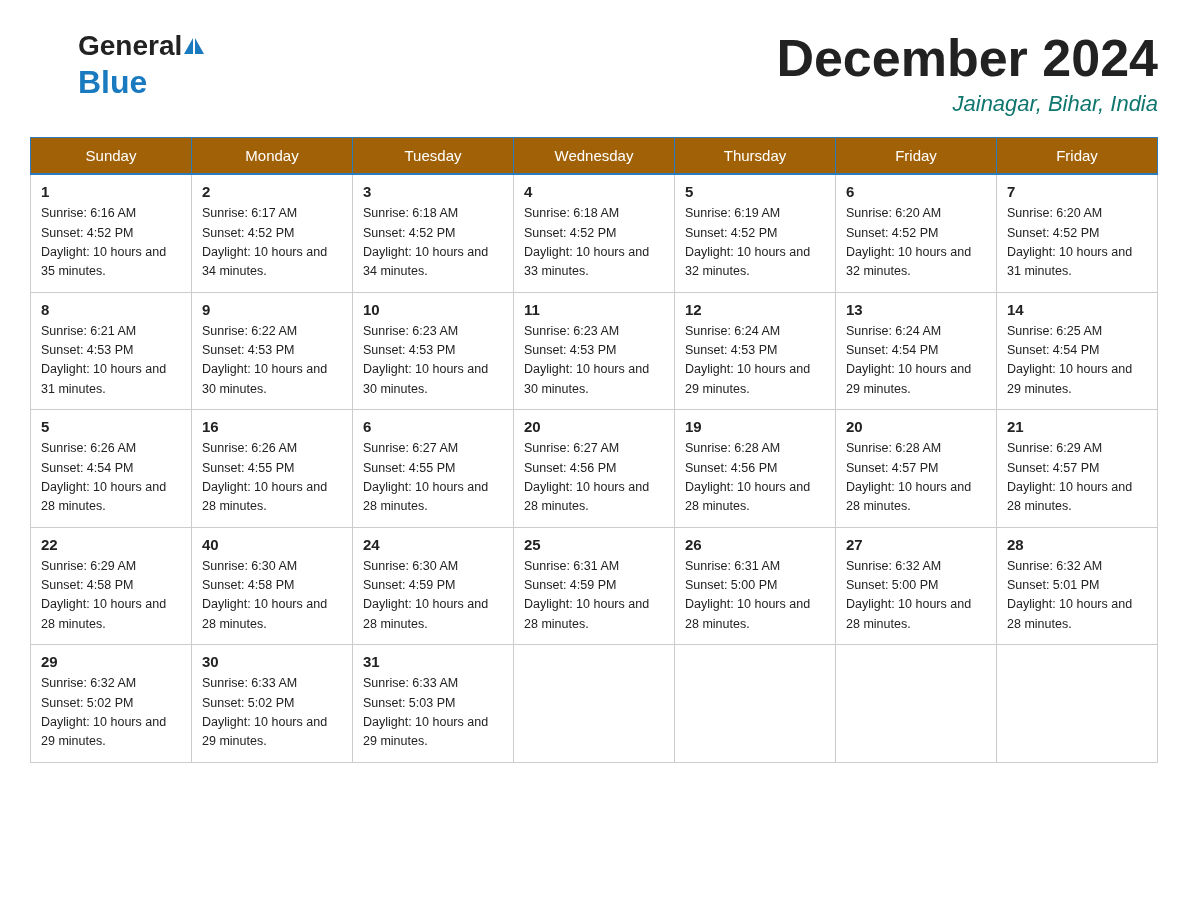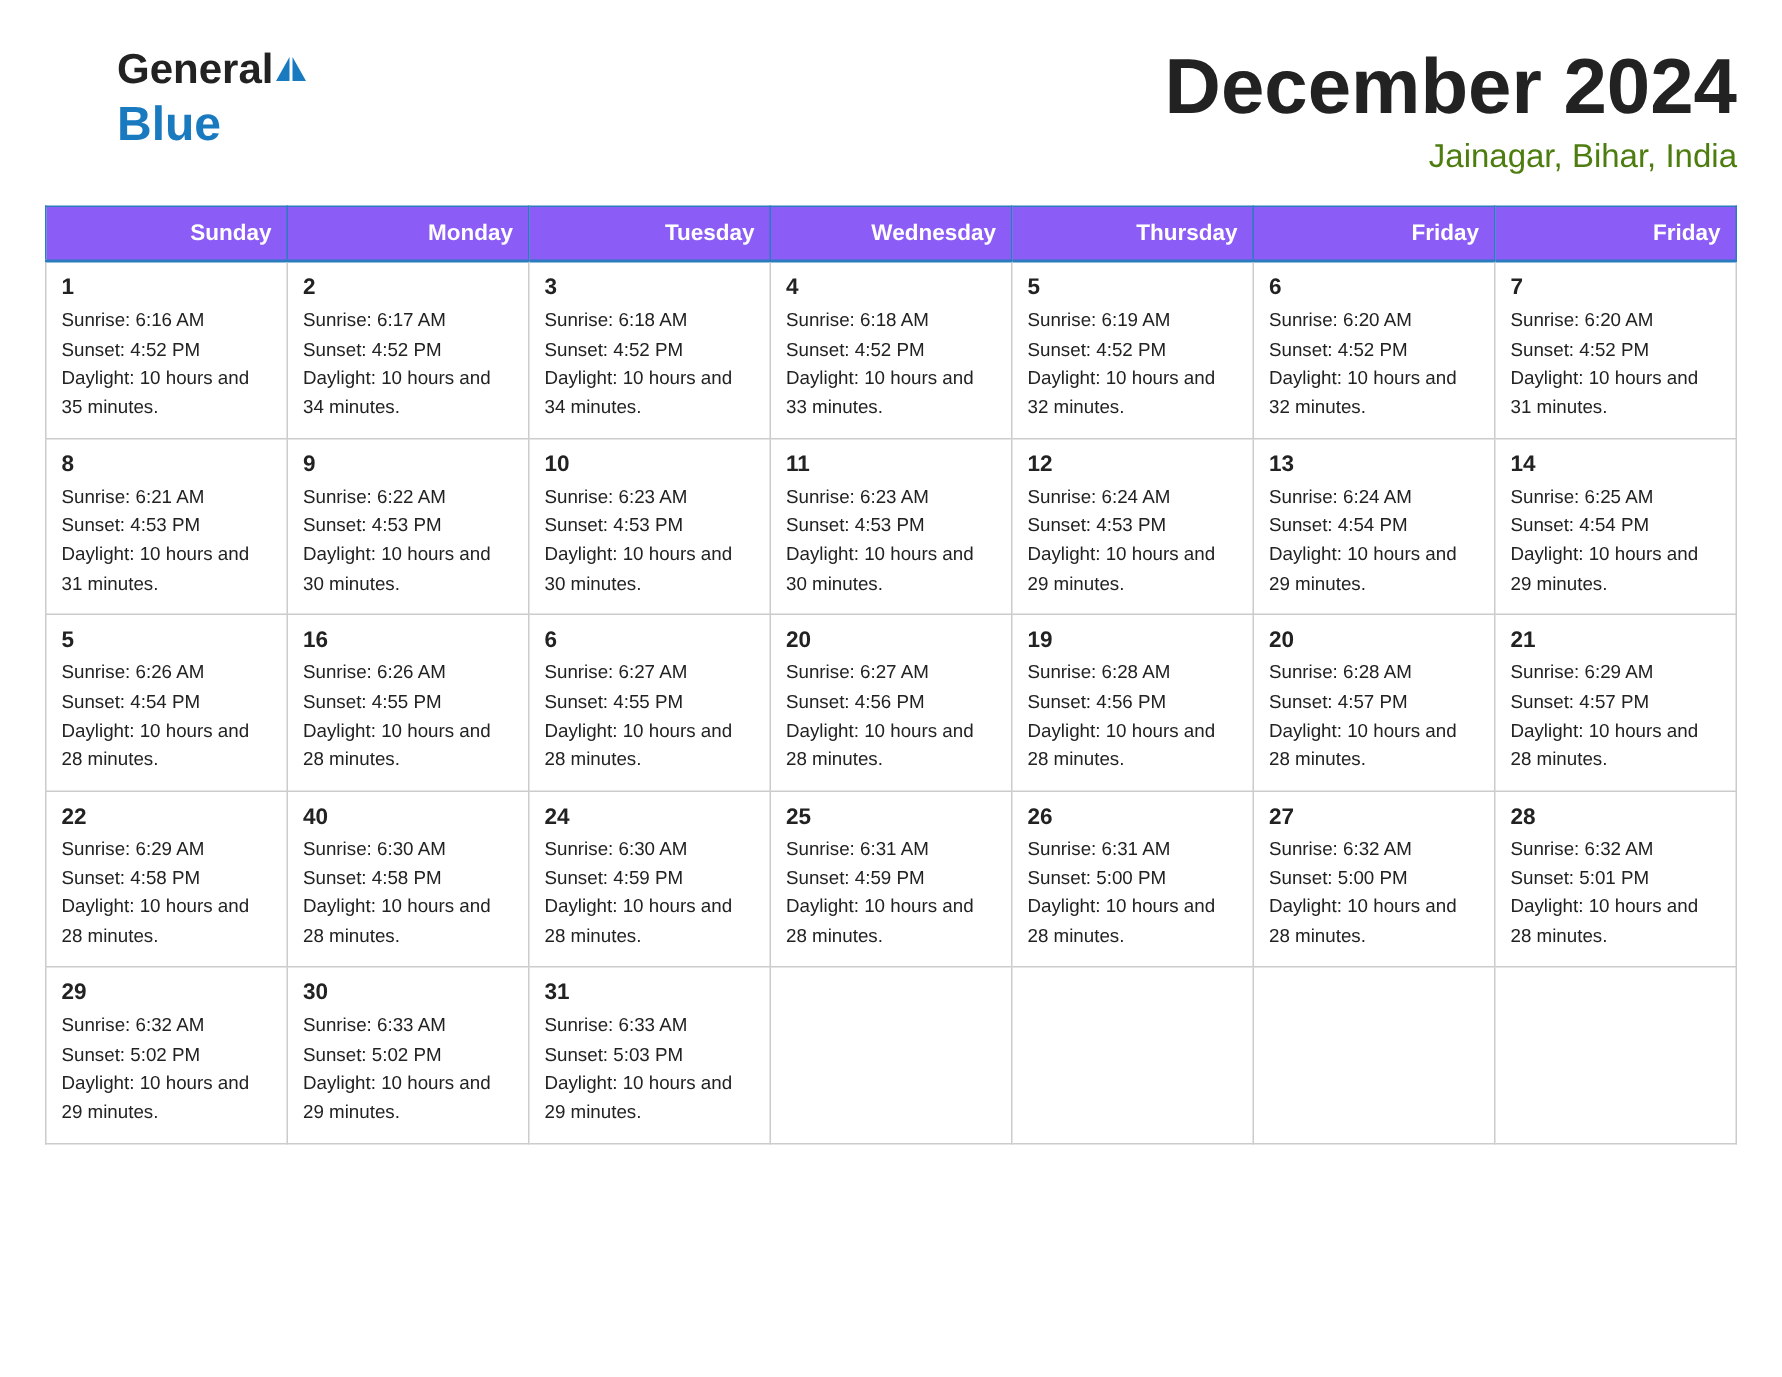--- a/index.html
+++ b/index.html
@@ -45,35 +45,36 @@
       text-align: right;
     }
     .month-title {
       font-size: 52px;
       font-weight: bold;
       color: #222;
       line-height: 1.1;
     }
     .subtitle {
       font-size: 22px;
-      color: #4d7c0f;
+      color: #0f766e;
       margin-top: 4px;
+      font-style: italic;
     }
     .calendar-table {
       width: 100%;
       border-collapse: collapse;
       table-layout: fixed;
     }
     .calendar-table th {
-      background-color: #8b5cf6;
+      background-color: #a16207;
       color: #fff;
       font-size: 15px;
-      font-weight: 700;
+      font-weight: 400;
       padding: 9px 10px;
-      text-align: right;
+      text-align: center;
       border: 1px solid #2b7bbf;
     }
     .calendar-table td {
       vertical-align: top;
       padding: 8px 10px 10px 10px;
       border: 1px solid #ccc;
       font-size: 12.5px;
       color: #222;
       height: 110px;
       background: #fff;

